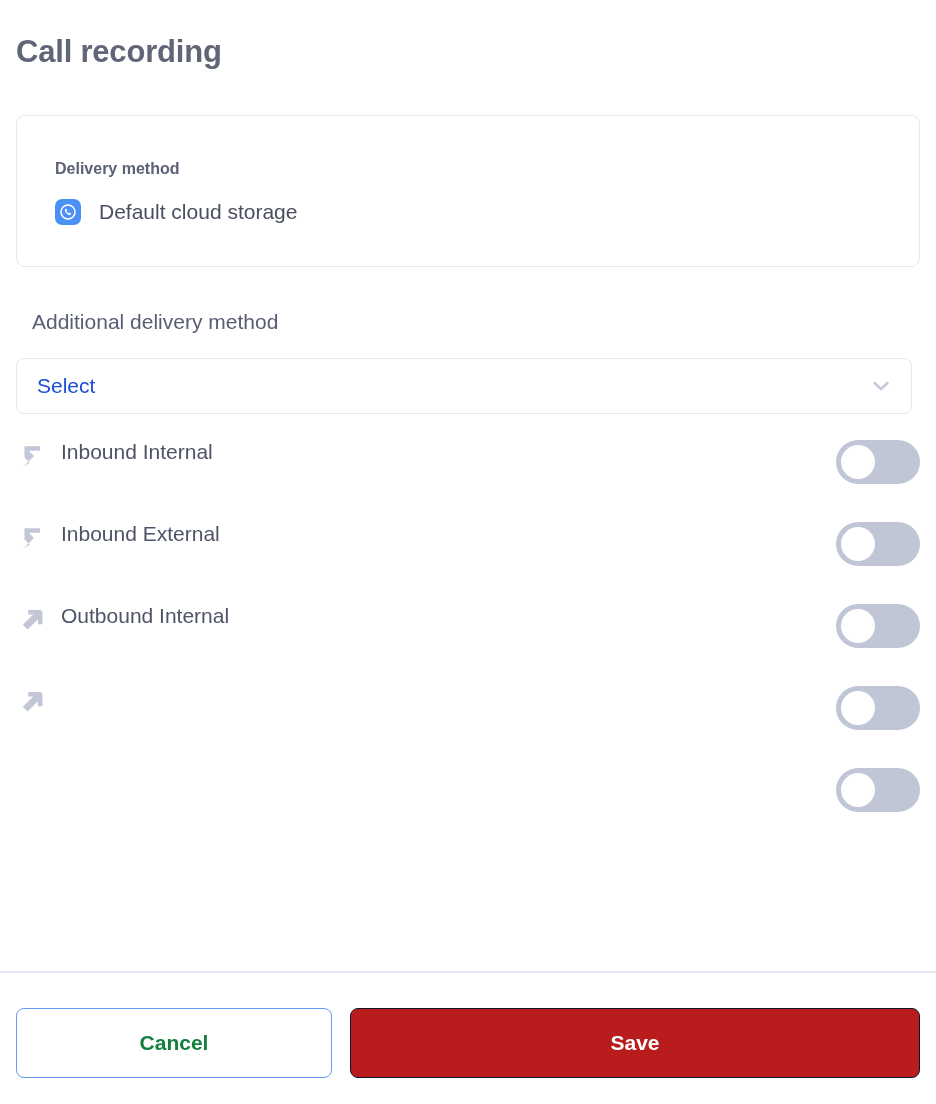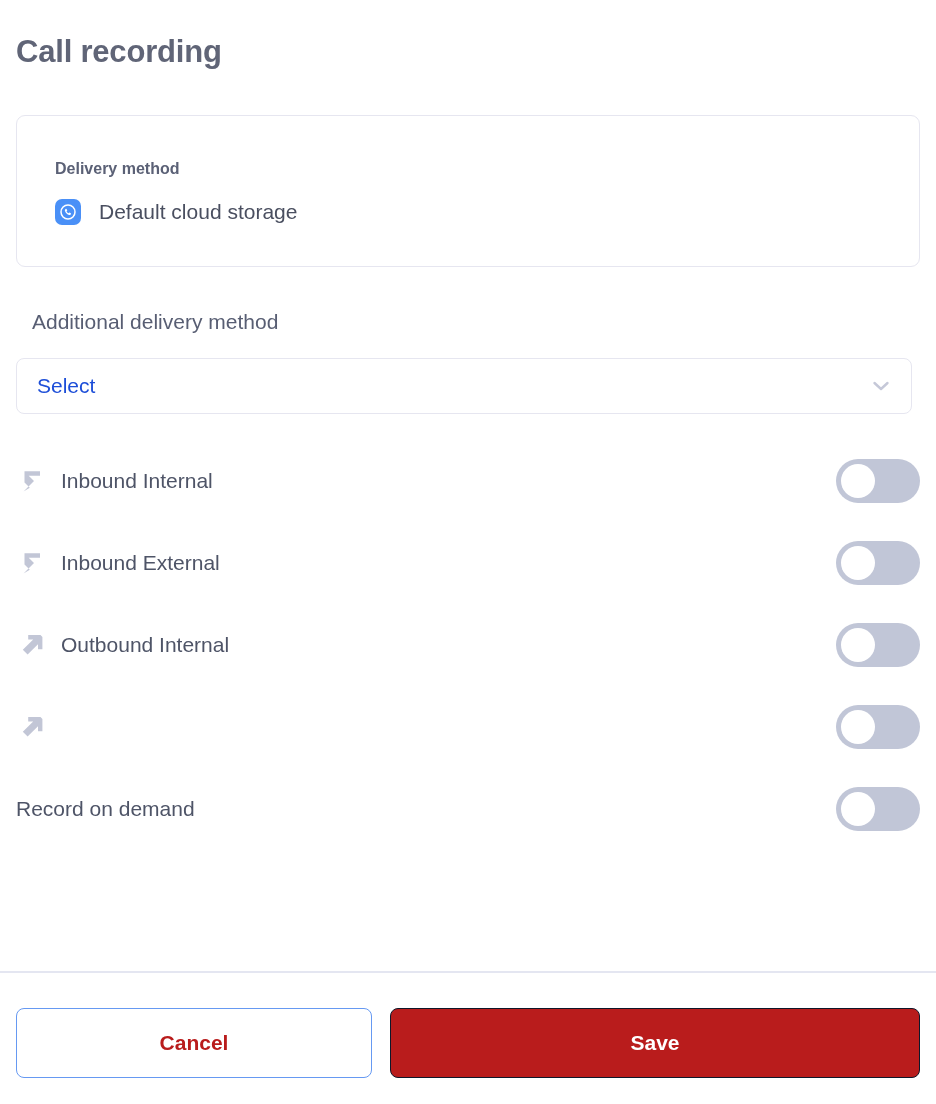--- a/index.html
+++ b/index.html
@@ -104,21 +104,21 @@
   
   .rows {
     position: absolute;
     left: 0; top: 440px;
     width: 936px;
   }
   .row {
     position: relative;
     height: 82px;
     display: flex;
-    align-items: center;
+    align-items: flex-start;
     padding: 0 16px;
   }
   .row-icon {
     width: 32px; height: 32px;
     flex: none;
     display: flex;
     align-items: center;
     justify-content: center;
     margin-right: 13px;
   }
@@ -163,24 +163,24 @@
     border-radius: 8px;
     font-size: 21px;
     font-weight: bold;
     display: flex;
     align-items: center;
     justify-content: center;
     cursor: pointer;
     user-select: none;
   }
   .btn-cancel {
-    width: 356px;
+    width: 316px;
     background: #ffffff;
     border: 1px solid #6699f2;
-    color: #b91c1c;
+    color: #15803d;
   }
   .btn-save {
     flex: 1 1 auto;
     background: #b91c1c;
     border: 1px solid #0f172a;
     color: #ffffff;
   }
 </style>
 </head>
 <body>
@@ -259,21 +259,20 @@
           <path d="M23.5 5.0 L11.2 5.0 L11.2 9.4 L16.2 9.4 L5.8 19.8 L10.6 24.6 L21.0 14.2 L21.0 19.2 L25.4 19.2 L25.4 7.0 Z" fill="#c2c6d6"></path>
         </svg>
       </span>
       <span class="row-spacer"></span>
       <span class="toggle">
         <span class="knob"></span>
       </span>
     </div>
 
     <div class="row">
-      <span class="row-label">Record on demand</span>
       <span class="row-spacer"></span>
       <span class="toggle">
         <span class="knob"></span>
       </span>
     </div>
 
   </div>
 
   <div class="footer-divider"></div>
   <div class="footer">

